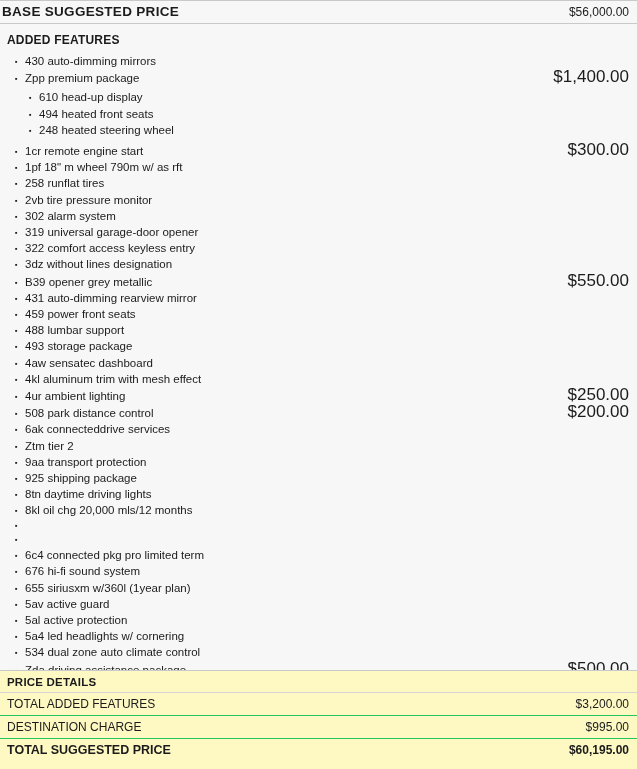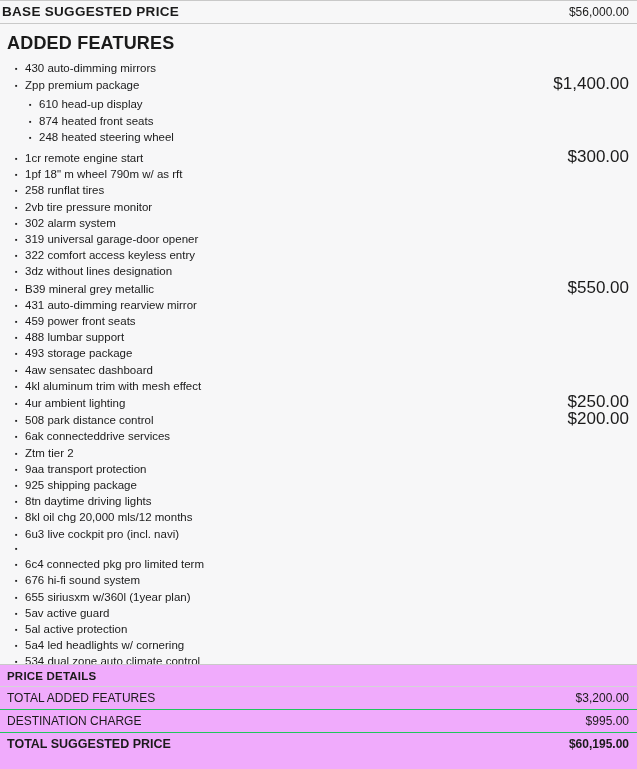--- a/index.html
+++ b/index.html
@@ -18,54 +18,54 @@
   }
   .row-split { display: flex; justify-content: space-between; align-items: center; }
   .header-row {
     padding: 3px 8px 4px 2px;
     border-bottom: 1px solid #c9c9c9;
     min-height: 22px;
   }
   .h1 { font-weight: 700; font-size: 13.5px; letter-spacing: .3px; }
   .money { font-size: 12px; }
   .section-title {
-    font-weight: 700; font-size: 18px; letter-spacing: .2px;
+    font-weight: 700; font-size: 12px; letter-spacing: .2px;
     padding: 9px 0 7px 7px;
   }
   .feat-row {
     display: flex; align-items: baseline;
     font-size: 11.5px; line-height: 14.2px;
     padding-right: 8px;
   }
   .bullet {
     flex: none; width: 10px; margin-left: 15px;
     font-size: 7.5px; color: #222; position: relative; top: -1px;
   }
   .feat-row.sub .bullet { margin-left: 29px; }
   .feat-price { margin-left: auto; font-size: 17px; line-height: 14.2px; }
   .sub-list { margin: 3px 0 4px; }
   .details {
     position: absolute; left: 0; right: 0; bottom: 0;
     border-top: 1px solid #c9c9c9;
-    background: #f0abfc;
+    background: #fef9c3;
   }
   .details .title {
     font-weight: 700; font-size: 11.5px; letter-spacing: .2px;
     padding: 5px 8px 4px 7px;
     border-bottom: 1px solid #d4d4d6;
   }
   .detail-row {
     display: flex; justify-content: space-between; align-items: center;
     font-size: 12px;
     padding: 4px 8px 4px 7px;
     border-bottom: 1px solid #22c55e;
   }
   .detail-row.total {
     font-weight: 700; font-size: 12.5px;
-    border-bottom: none; padding-bottom: 18px; align-items: center;
+    border-bottom: none; padding-bottom: 12px; align-items: center;
   }
 </style>
 </head>
 <body>
 
 <div class="sheet">
 
   <div class="header-row row-split">
     <span class="h1">BASE SUGGESTED PRICE</span>
     <span class="money">$56,000.00</span>
@@ -83,21 +83,21 @@
           <span class="feat-label">Zpp premium package</span>
           <span class="feat-price">$1,400.00</span>
         </div>
         <div class="sub-list">
           <div class="feat-row sub">
             <span class="bullet">▪</span>
             <span class="feat-label">610 head-up display</span>
           </div>
           <div class="feat-row sub">
             <span class="bullet">▪</span>
-            <span class="feat-label">874 heated front seats</span>
+            <span class="feat-label">494 heated front seats</span>
           </div>
           <div class="feat-row sub">
             <span class="bullet">▪</span>
             <span class="feat-label">248 heated steering wheel</span>
           </div>
         </div>
         <div class="feat-row">
           <span class="bullet">▪</span>
           <span class="feat-label">1cr remote engine start</span>
           <span class="feat-price">$300.00</span>
@@ -125,21 +125,21 @@
         <div class="feat-row">
           <span class="bullet">▪</span>
           <span class="feat-label">322 comfort access keyless entry</span>
         </div>
         <div class="feat-row">
           <span class="bullet">▪</span>
           <span class="feat-label">3dz without lines designation</span>
         </div>
         <div class="feat-row">
           <span class="bullet">▪</span>
-          <span class="feat-label">B39 mineral grey metallic</span>
+          <span class="feat-label">B39 opener grey metallic</span>
           <span class="feat-price">$550.00</span>
         </div>
         <div class="feat-row">
           <span class="bullet">▪</span>
           <span class="feat-label">431 auto-dimming rearview mirror</span>
         </div>
         <div class="feat-row">
           <span class="bullet">▪</span>
           <span class="feat-label">459 power front seats</span>
         </div>
@@ -188,21 +188,20 @@
         <div class="feat-row">
           <span class="bullet">▪</span>
           <span class="feat-label">8tn daytime driving lights</span>
         </div>
         <div class="feat-row">
           <span class="bullet">▪</span>
           <span class="feat-label">8kl oil chg 20,000 mls/12 months</span>
         </div>
         <div class="feat-row">
           <span class="bullet">▪</span>
-          <span class="feat-label">6u3 live cockpit pro (incl. navi)</span>
         </div>
         <div class="feat-row">
           <span class="bullet">▪</span>
         </div>
         <div class="feat-row">
           <span class="bullet">▪</span>
           <span class="feat-label">6c4 connected pkg pro limited term</span>
         </div>
         <div class="feat-row">
           <span class="bullet">▪</span>

